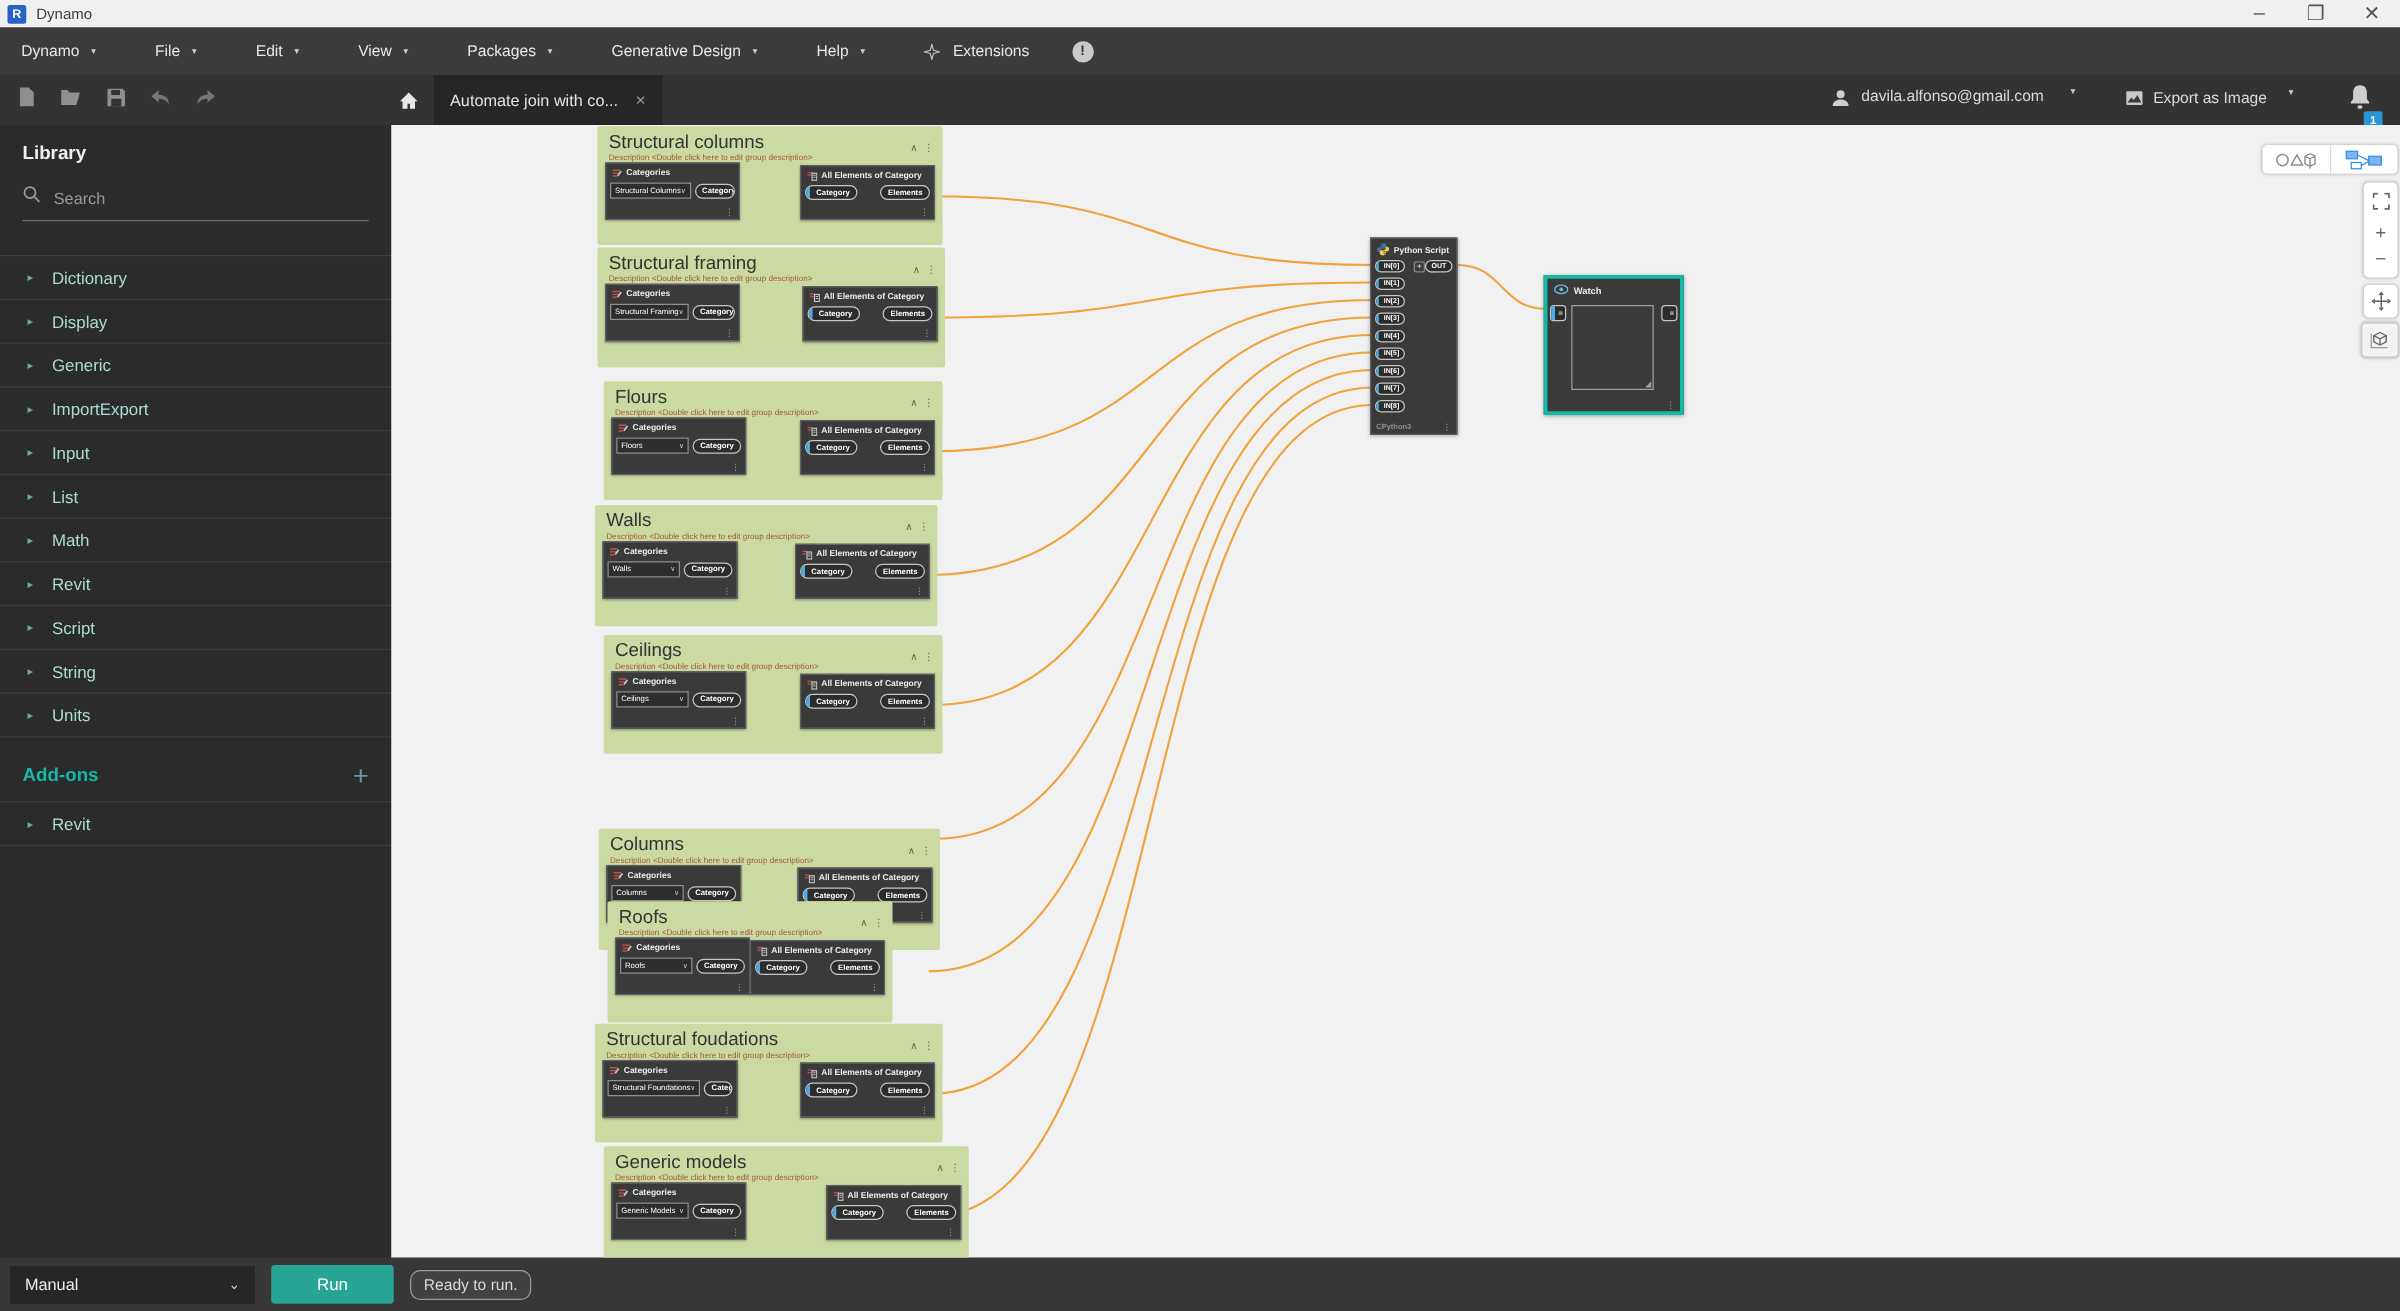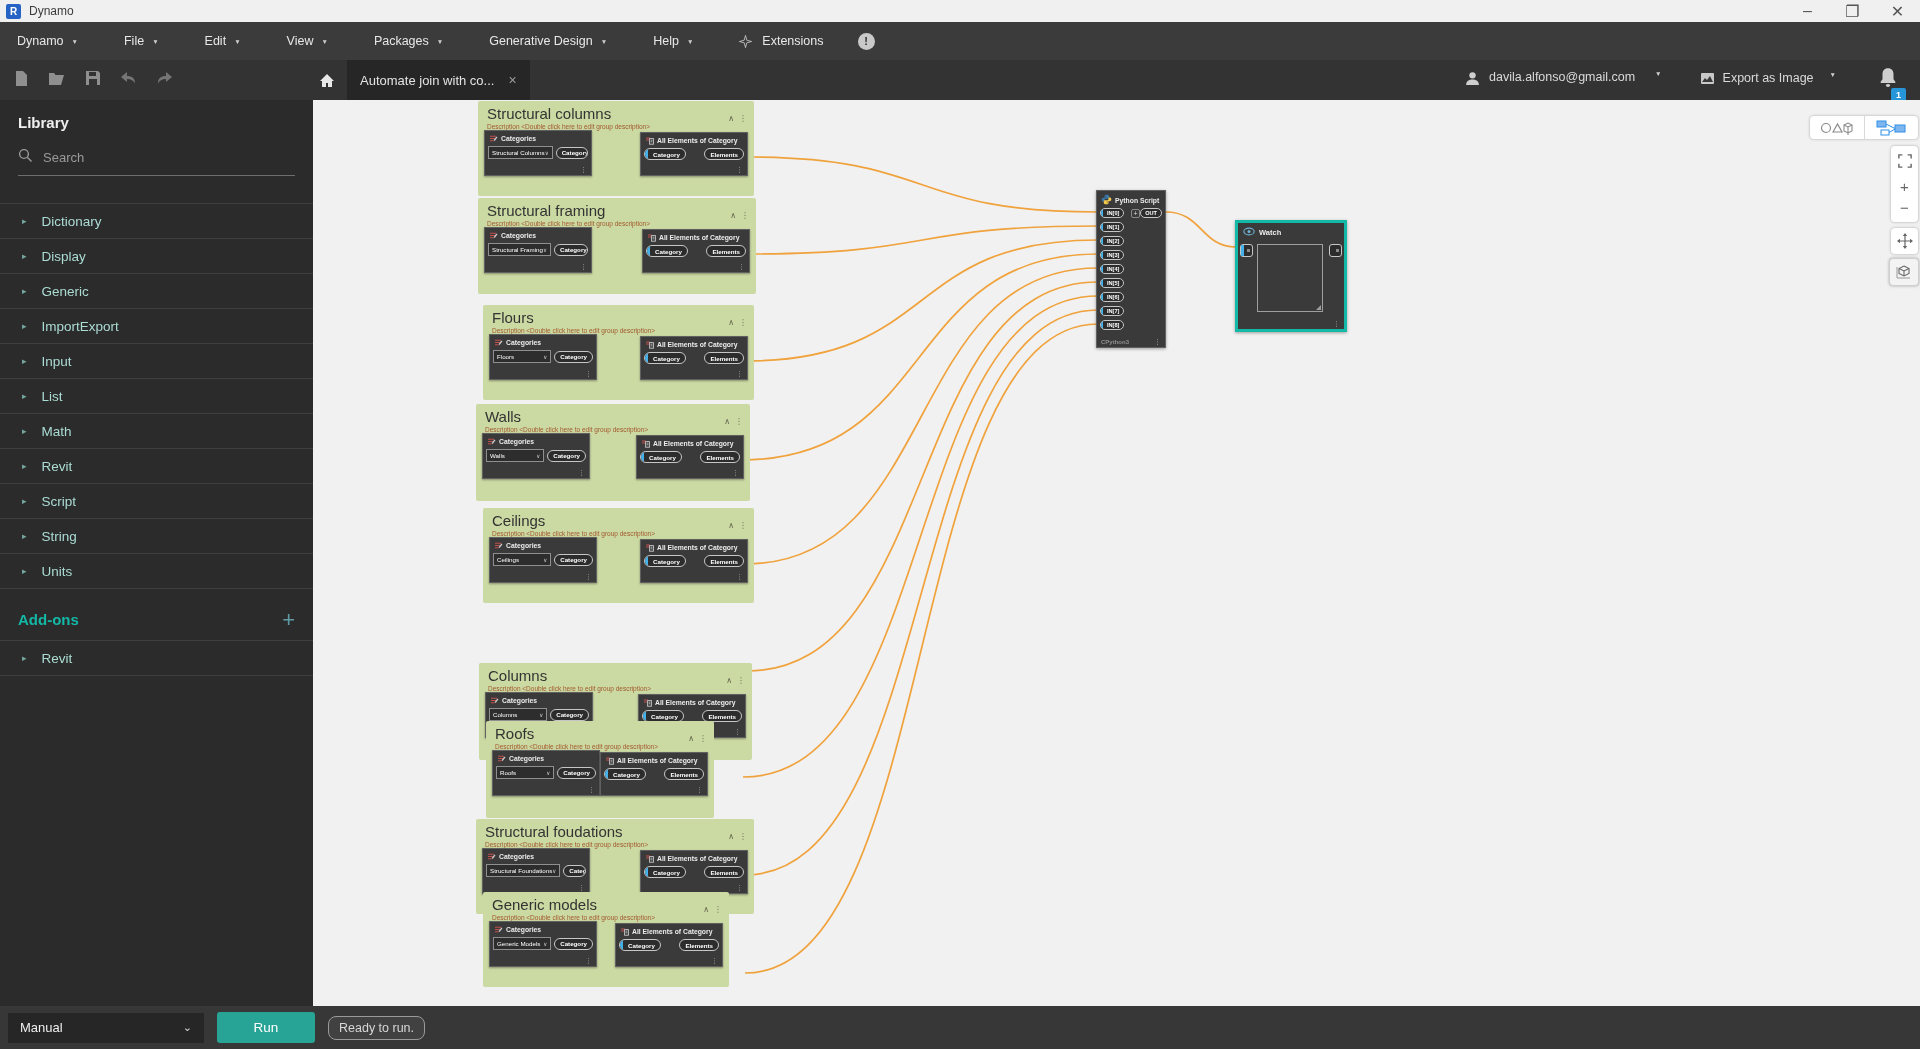--- a/index.html
+++ b/index.html
@@ -602,21 +602,21 @@
               </svg>
               <span>All Elements of Category</span>
             </div>
             <div class="ae-ports">
               <span class="port in">Category</span>
               <span class="port">Elements</span>
             </div>
             <span class="node-foot">⋮</span>
           </div>
         </div>
-        <div class="group" style="left: 170px; top: 792px; width: 246px; height: 95px;">
+        <div class="group" style="left: 170px; top: 817px; width: 292px; height: 95px;">
           <div class="group-title">Generic models</div>
           <div class="group-desc">Description &lt;Double click here to edit group description&gt;</div>
           <div class="group-icons">
             <span>∧</span>
             <span>⋮</span>
           </div>
           <div class="dnode cat-node">
             <div class="node-head">
               <svg width="9" height="9" viewBox="0 0 9 9">
                 <path d="M1 2.2h6M1 4.5h6M1 6.8h3.6" stroke="#c0504d" stroke-width="1.1"></path>

